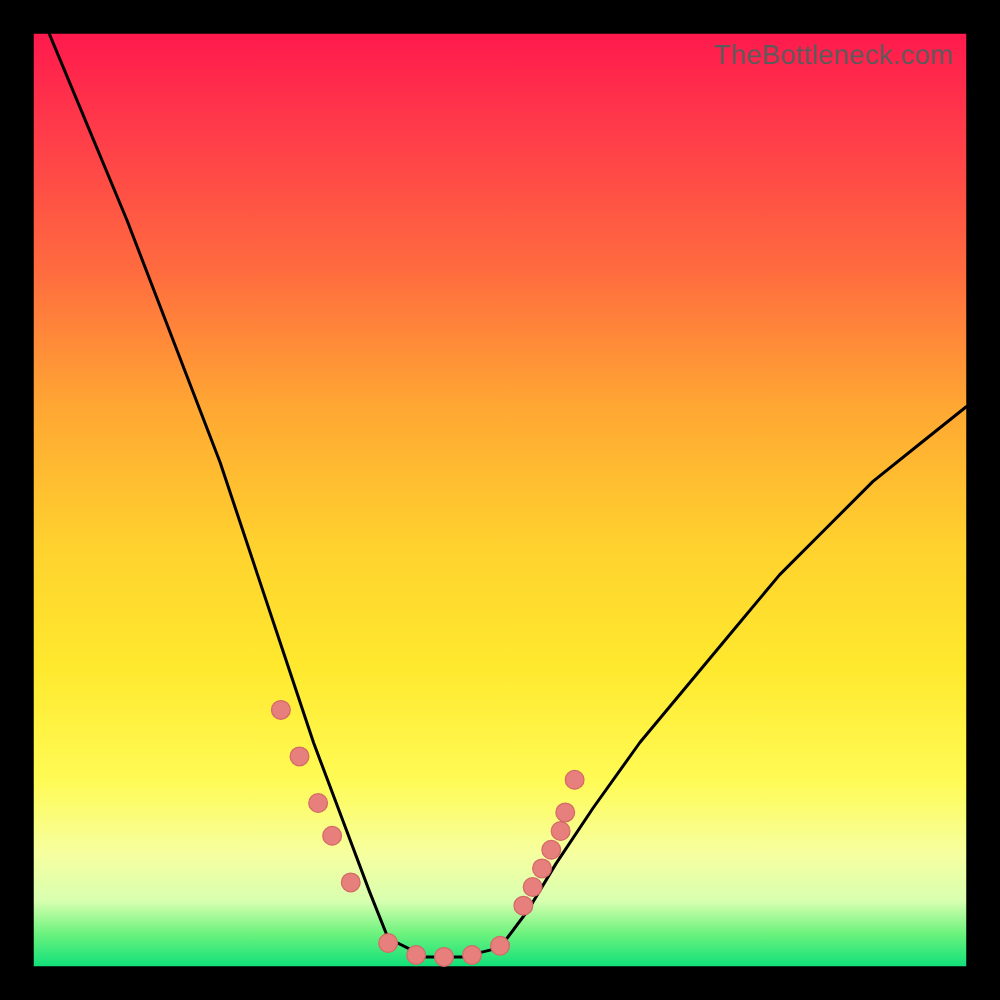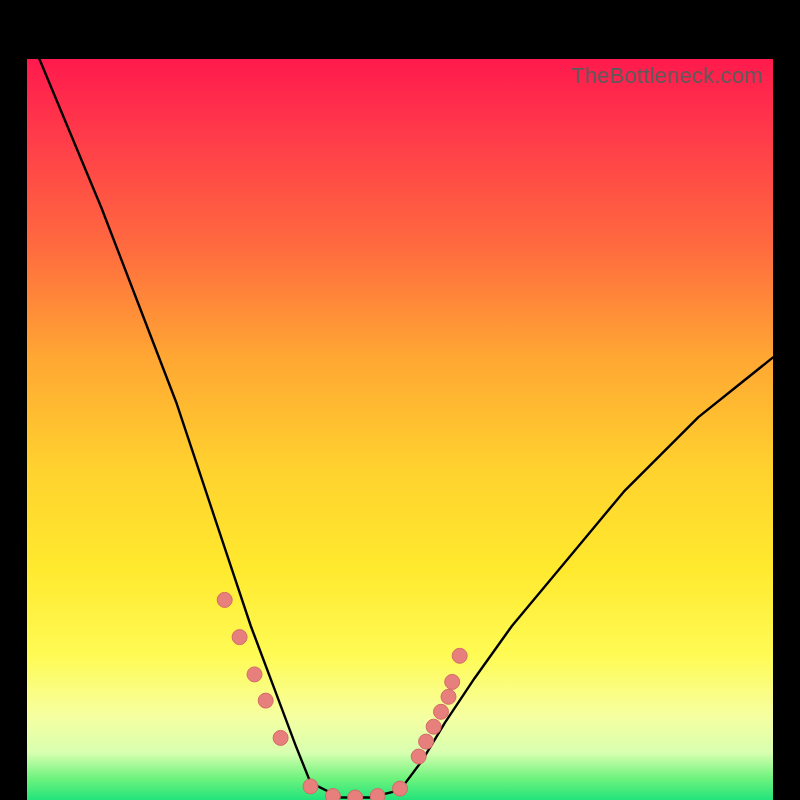--- a/index.html
+++ b/index.html
@@ -9,21 +9,20 @@
     height: 800px;
     overflow: hidden;
     background: #000;
     font-family: Arial, Helvetica, sans-serif;
   }
   .frame {
     position: relative;
     width: 800px;
     height: 624px;
     background: #000;
-    margin-top: 32px;
   }
   .plot-area {
     position: absolute;
     left: 27px;
     top: 27px;
     width: 746px;
     height: 746px;
     
     background: linear-gradient(
       to bottom,

